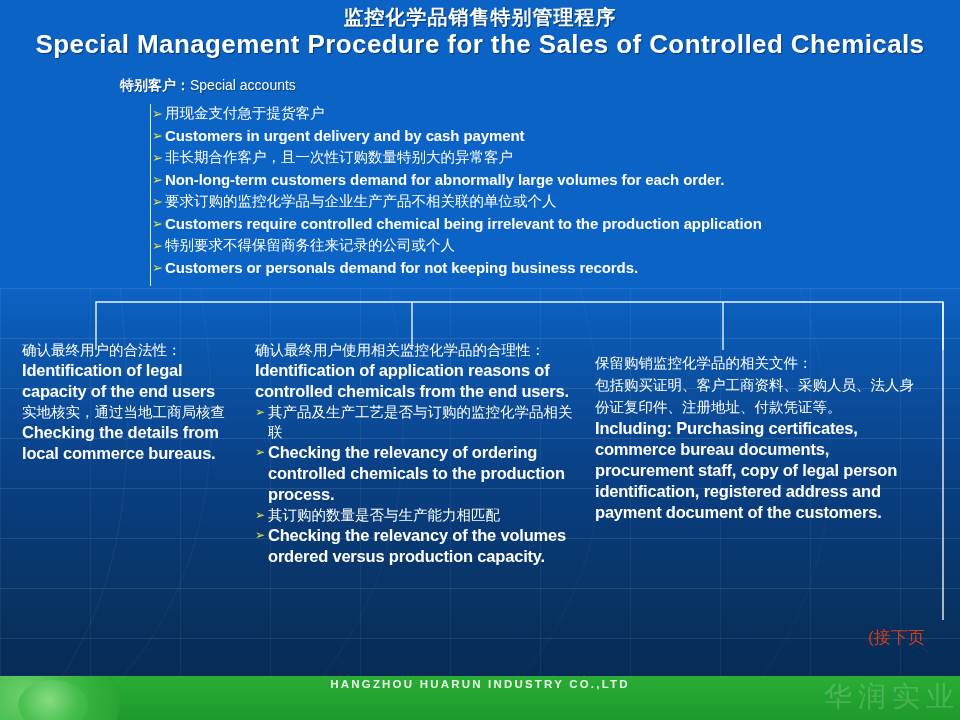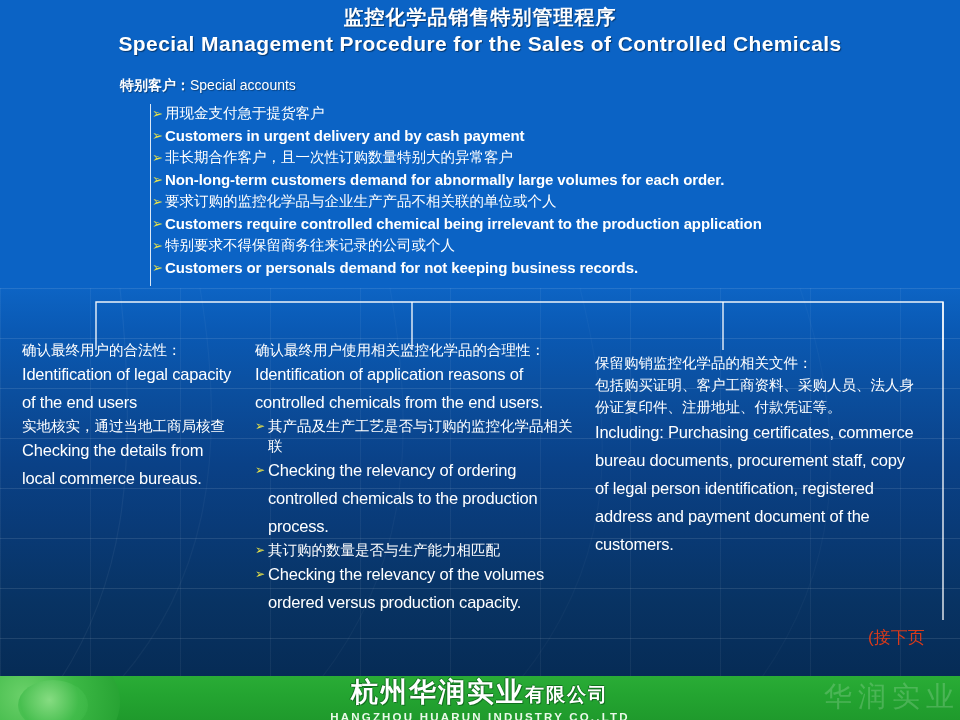--- a/index.html
+++ b/index.html
@@ -70,21 +70,21 @@
     color: #ffffff;
   }
   .title-cn {
     font-size: 20px;
     font-weight: bold;
     letter-spacing: 1px;
     line-height: 26px;
     text-shadow: 1px 1px 1px rgba(0,0,0,0.45);
   }
   .title-en {
-    font-size: 21px;
+    font-size: 26px;
     font-weight: bold;
     letter-spacing: 0.4px;
     line-height: 28px;
     text-shadow: 1px 1px 1px rgba(0,0,0,0.45);
   }
   
   .heading {
     position: absolute;
     left: 120px; top: 71px;
     color: #ffffff;
@@ -144,22 +144,22 @@
     color: #ffffff;
   }
   .col p { margin: 0; }
   .t-cn {
     font-size: 14.5px;
     line-height: 20px;
     font-weight: normal;
   }
   .t-en {
     font-size: 16.5px;
-    line-height: 28px;
-    font-weight: normal;
+    line-height: 21px;
+    font-weight: bold;
     letter-spacing: -0.2px;
   }
   .sub-bullet {
     position: relative;
     padding-left: 13px;
   }
   .sub-bullet .arrow {
     position: absolute;
     left: 0; top: 0;
     color: #e8e34a;
@@ -301,18 +301,17 @@
       <p class="t-en"><span>Including: Purchasing certificates, commerce bureau documents, procurement staff, copy of legal person identification, registered address and payment document of the customers.</span></p>
     </div>
 
   <div class="red-note">(接下页</div>
 
   <div class="footer">
     <div class="footer-orb"></div>
     <div class="footer-orb2"></div>
     <div class="footer-ghost">华润实业</div>
     <div class="footer-text">
-      <div class="footer-cn"><span>杭州华润实业</span><span class="small">有限公司</span></div>
       <div class="footer-en">HANGZHOU  HUARUN  INDUSTRY  CO.,LTD</div>
     </div>
   </div>
 
 </div>
 
 </body></html>

